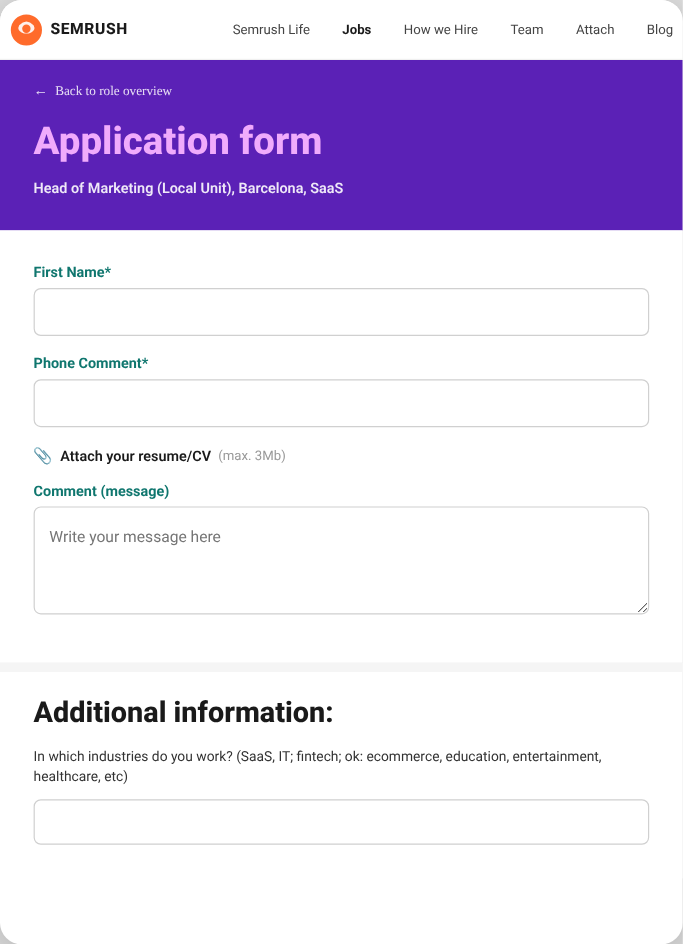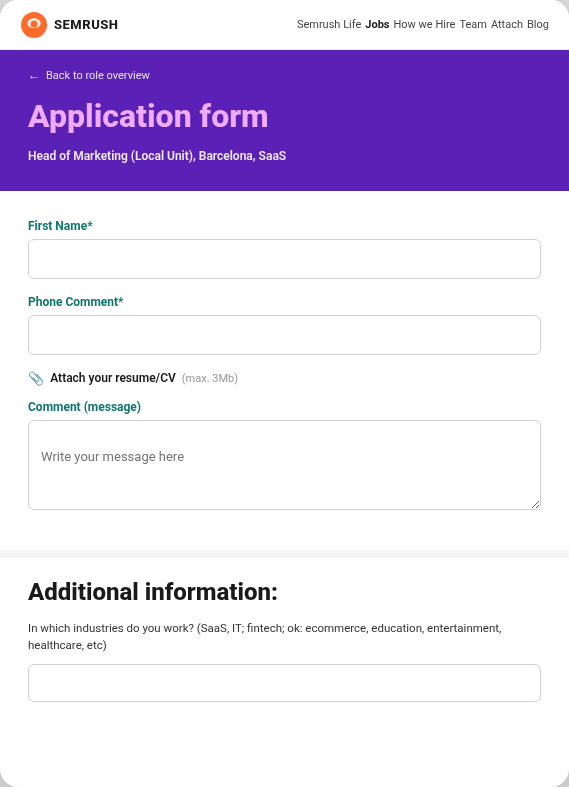--- a/index.html
+++ b/index.html
@@ -18,21 +18,21 @@
       min-height: 787px;
       background: #fff;
       border-radius: 18px;
       overflow: hidden;
       box-shadow: 0 8px 40px rgba(0,0,0,0.25);
     }
 
     
     .navbar {
       background: #fff;
-      padding: 0 20px;
+      padding: 0 8px;
       height: 50px;
       display: flex;
       align-items: center;
       border-bottom: 1px solid #f0f0f0;
     }
 
     .navbar-logo {
       display: flex;
       align-items: center;
       gap: 6px;
@@ -47,21 +47,21 @@
     .logo-text {
       font-size: 13px;
       font-weight: 800;
       color: #1a1a1a;
       letter-spacing: 0.5px;
       text-transform: uppercase;
     }
 
     .nav-links {
       display: flex;
-      gap: 4px;
+      gap: 27px;
       align-items: center;
     }
 
     .nav-link {
       font-size: 11px;
       color: #444;
       text-decoration: none;
       font-weight: 400;
     }
 
@@ -78,20 +78,21 @@
     }
 
     .back-link {
       display: flex;
       align-items: center;
       gap: 6px;
       color: rgba(255,255,255,0.85);
       font-size: 11px;
       margin-bottom: 16px;
       cursor: pointer;
+      font-family: Liberation Serif, serif;
     }
 
     .back-link::before {
       content: '←';
       font-size: 12px;
     }
 
     .hero-title {
       font-size: 32px;
       font-weight: 800;
@@ -134,21 +135,21 @@
       color: #333;
       outline: none;
       background: #fff;
     }
 
     .form-textarea {
       width: 100%;
       height: 90px;
       border: 1.5px solid #d0d0d0;
       border-radius: 6px;
-      padding: 28px 12px;
+      padding: 18px 12px;
       font-size: 13px;
       color: #999;
       outline: none;
       resize: vertical;
       font-family: inherit;
       background: #fff;
     }
 
     .attach-row {
       display: flex;

